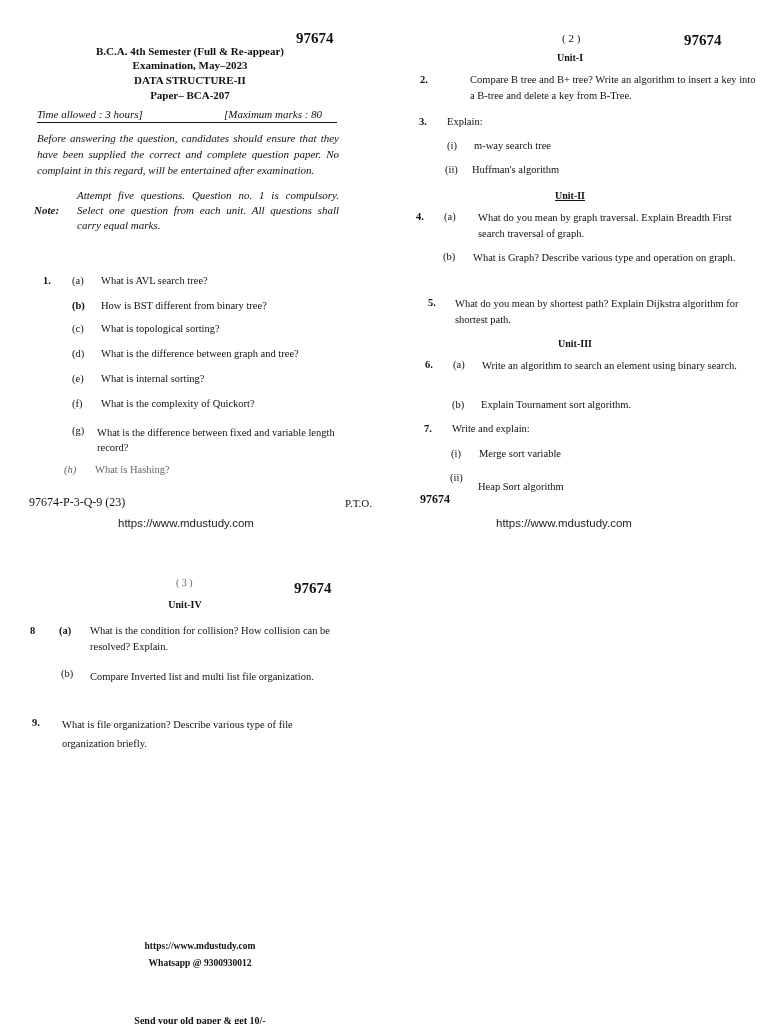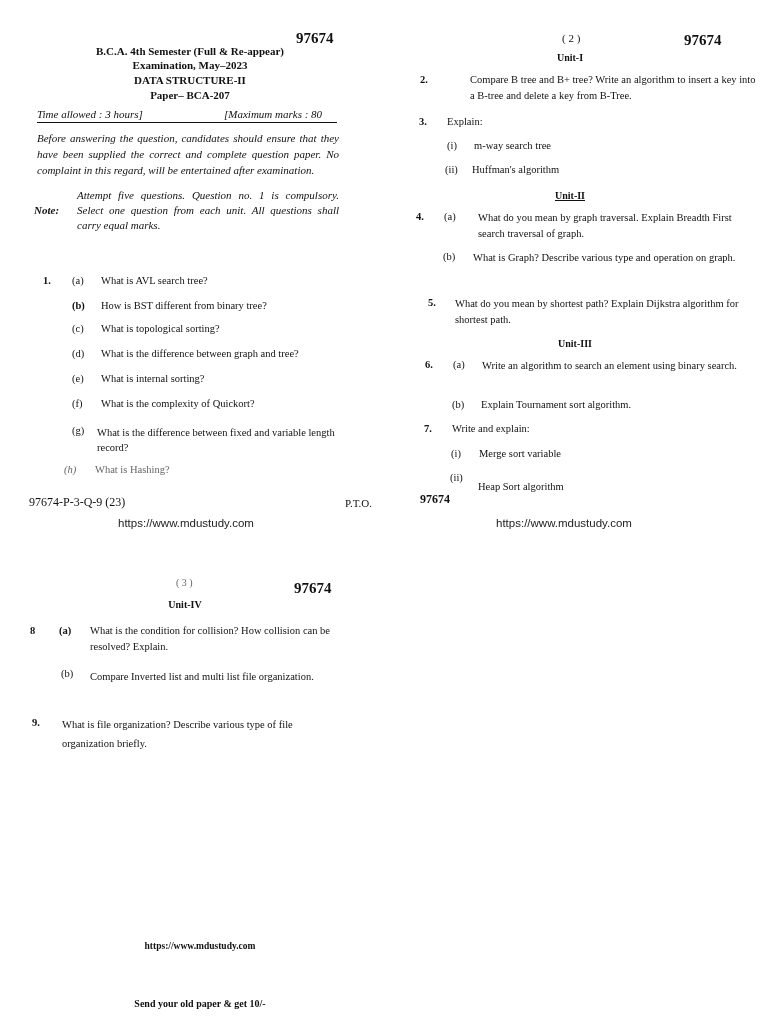--- a/index.html
+++ b/index.html
@@ -136,14 +136,15 @@
   <span class="txt" style="left:90px;top:623px;width:252px;">What is the condition for collision? How collision can be resolved? Explain.</span>
   <span class="sub" style="left:61px;top:668px;">(b)</span>
   <span class="txt" style="left:90px;top:667px;width:252px;line-height:20px;">Compare Inverted list and multi list file organization.</span>
 
   <div class="qnum" style="left:32px;top:717px;">9.</div>
   <div class="txt" style="left:62px;top:715px;width:282px;line-height:19px;">What is file organization? Describe various type of file organization briefly.</div>
 </div>
 
 <div class="abs" style="left:90px;top:938px;width:220px;">
   <div class="footer-line">https://www.mdustudy.com</div>
+  <div class="footer-line">Whatsapp @ 9300930012</div>
   <div class="footer-line" style="font-size:10px;margin-top:40px;">Send your old paper &amp; get 10/-</div>
 </div>
 
 </body></html>

